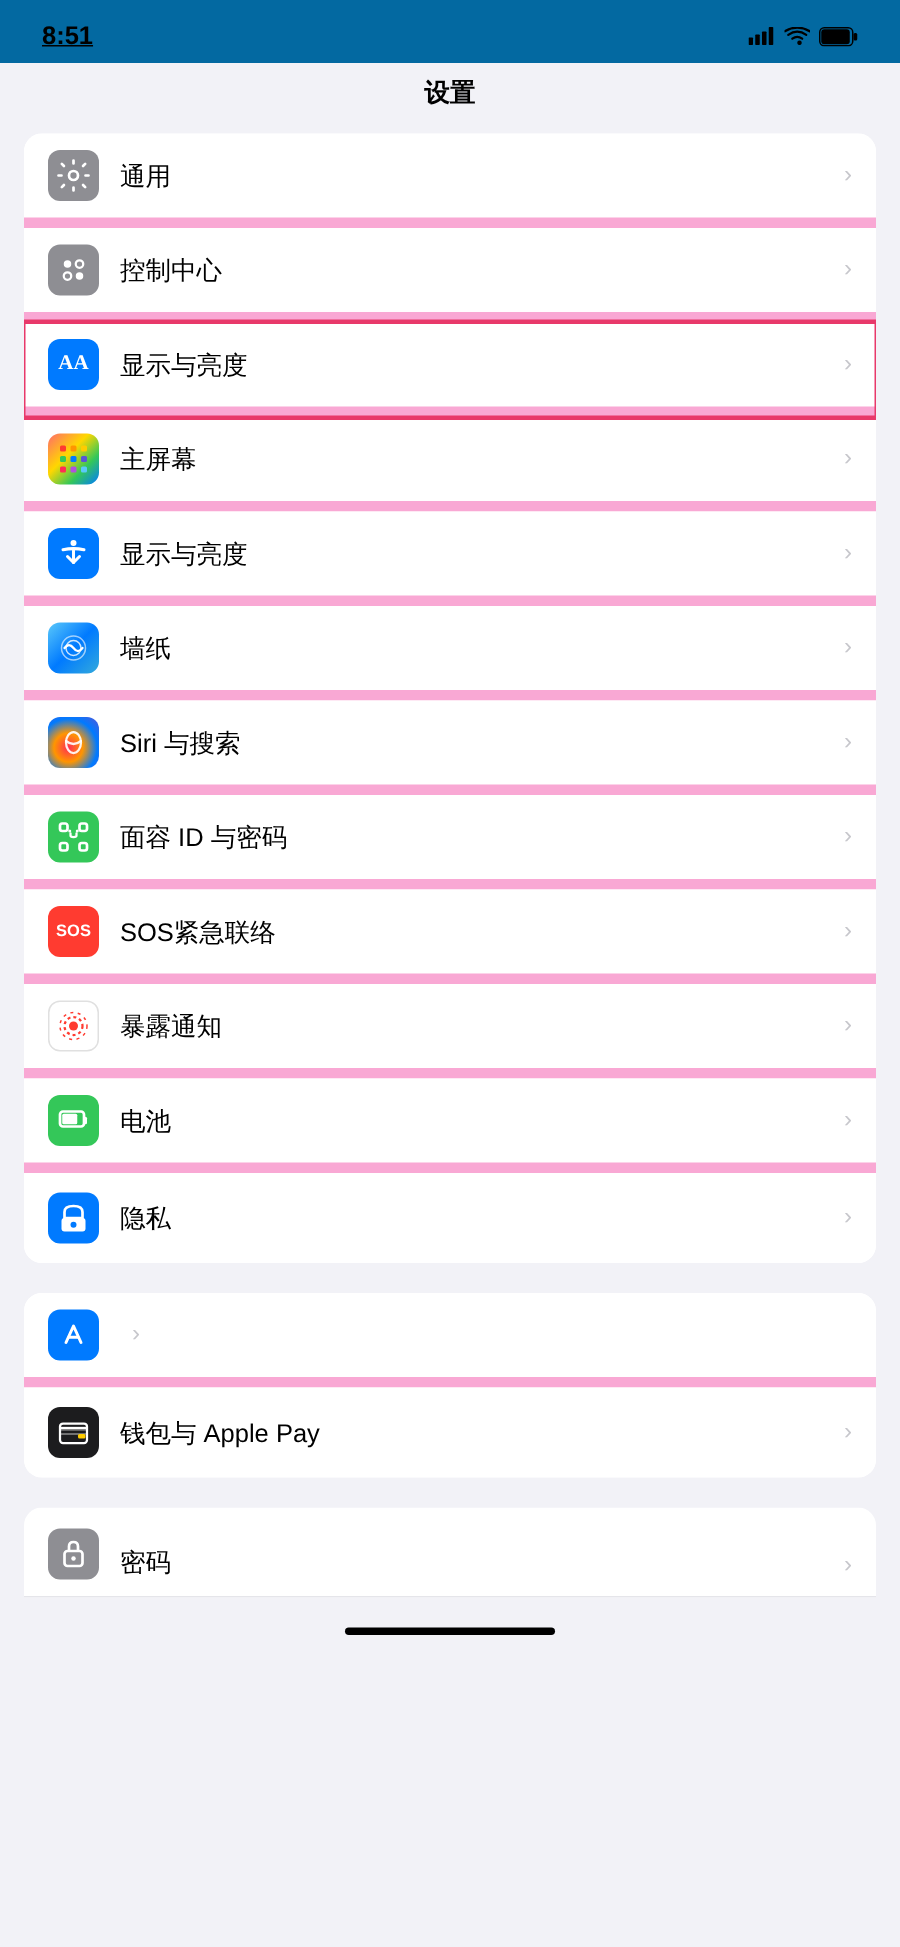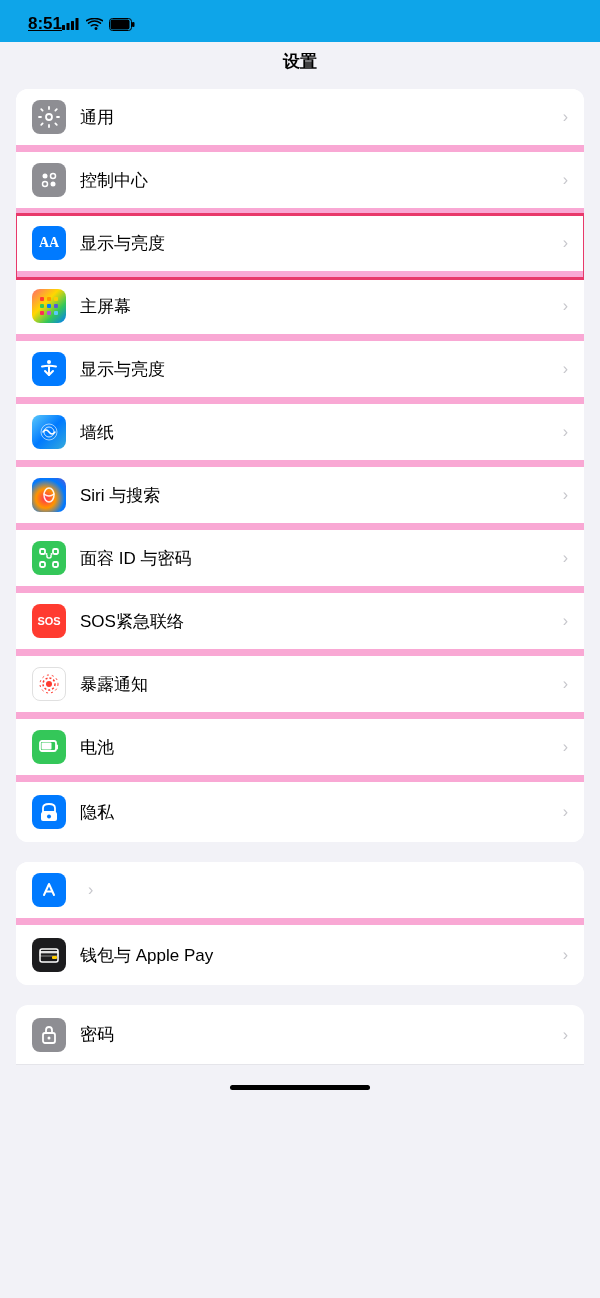--- a/index.html
+++ b/index.html
@@ -8,23 +8,24 @@
       width: 600px;
       min-height: 1298px;
       background: #f2f2f7;
       font-family: -apple-system, 'PingFang SC', 'Helvetica Neue', sans-serif;
       overflow-x: hidden;
     }
 
     
     .status-bar {
       display: flex;
+      justify-content: space-between;
       align-items: center;
       padding: 14px 28px 8px 28px;
-      background: #0ea5e9;
+      background: #0369a1;
       text-decoration: underline;
     }
     .status-time {
       font-size: 17px;
       font-weight: 600;
       color: #000;
     }
     .status-icons {
       display: flex;
       align-items: center;
@@ -124,21 +125,21 @@
 
     
     .section-partial {
       background: #fff;
       border-radius: 12px 12px 0 0;
       margin: 0 16px 0 16px;
       overflow: hidden;
     }
     .list-item-partial {
       display: flex;
-      align-items: center;
+      align-items: flex-end;
       padding: 11px 16px;
       background: #fff;
       min-height: 60px;
     }
   </style>
 </head>
 <body>
 
 <div class="status-bar">
   <span class="status-time">8:51</span>

